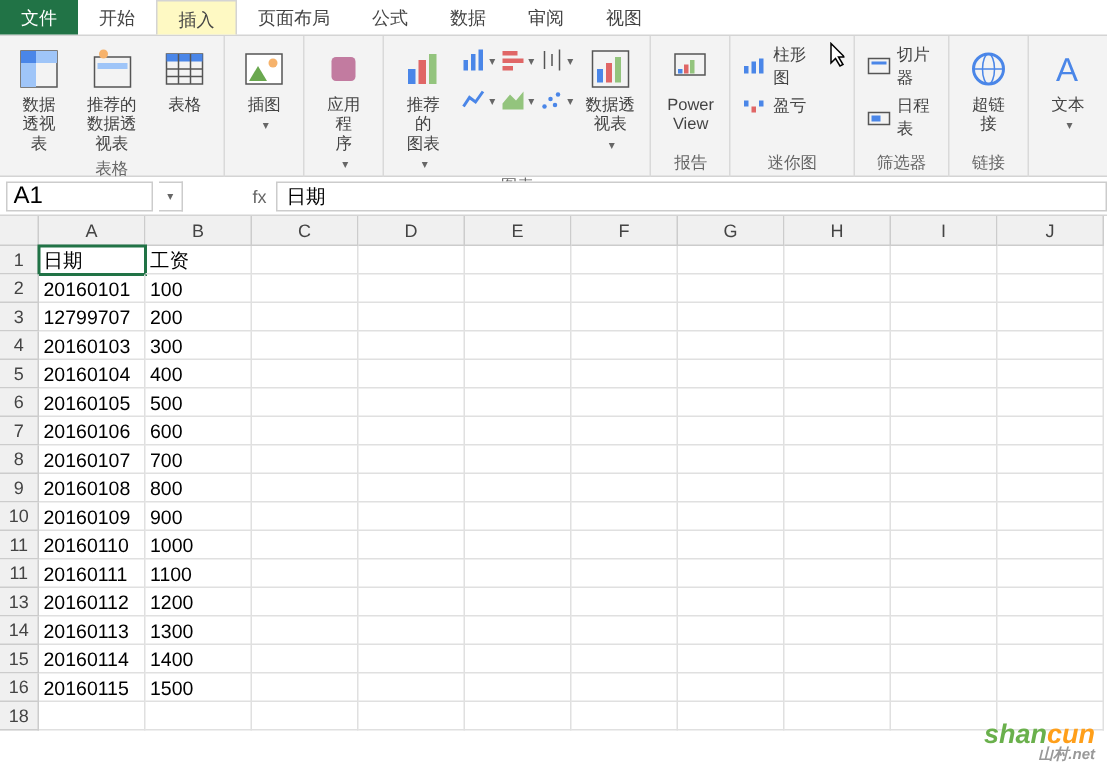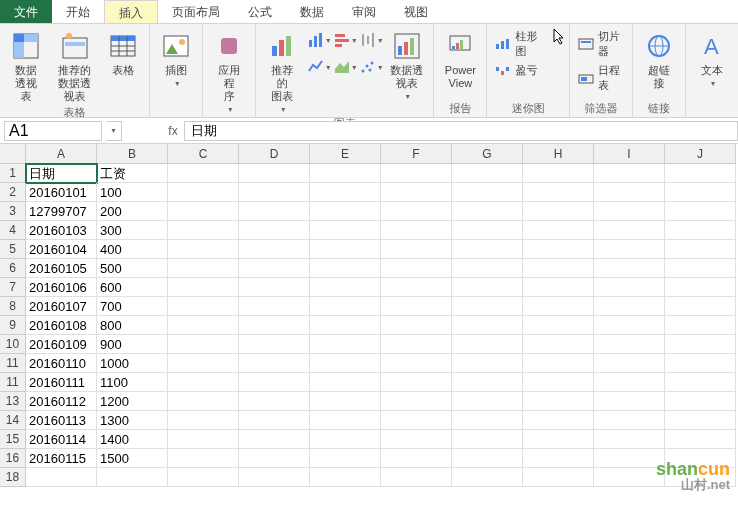--- a/index.html
+++ b/index.html
@@ -39,24 +39,24 @@
 .hdr-row { display:flex; height:20px; }
 .hdr-corner { width:26px; background:#f0f0f0; border-right:1px solid #ccc; border-bottom:1px solid #ccc; }
 .col-h { width:71px; background:#f0f0f0; border-right:1px solid #ccc; border-bottom:1px solid #ccc; text-align:center; color:#444; line-height:20px; font-size:12px; }
 .row { display:flex; height:19px; }
 .row-h { width:26px; background:#f0f0f0; border-right:1px solid #ccc; border-bottom:1px solid #ccc; text-align:center; color:#444; line-height:19px; font-size:12px; }
 .cell { width:71px; border-right:1px solid #e0e0e0; border-bottom:1px solid #e0e0e0; padding:0 3px; line-height:19px; font-size:13px; white-space:nowrap; }
 .cell.num { text-align:left; font-family:"SimSun",sans-serif; }
 .cell.active { outline:2px solid #217346; outline-offset:-1px; }
 
 
-.wm { position:absolute; right:8px; bottom:20px; font-size:18px; font-weight:bold; font-family:Arial; }
+.wm { position:absolute; right:8px; bottom:4px; font-size:18px; font-weight:bold; font-family:Arial;font-style:italic; }
 .wm .s1 { color:#6ab04c; }
 .wm .s2 { color:#ff9f1a; }
-.wm .sub { font-size:13px; color:#999; display:block; text-align:right; margin-top:-4px; }
+.wm .sub { font-size:10px; color:#999; display:block; text-align:right; margin-top:-4px; }
 </style>
 </head>
 <body>
 
 <div class="tabs">
   <div class="tab file">文件</div>
   <div class="tab">开始</div>
   <div class="tab active">插入</div>
   <div class="tab">页面布局</div>
   <div class="tab">公式</div>

